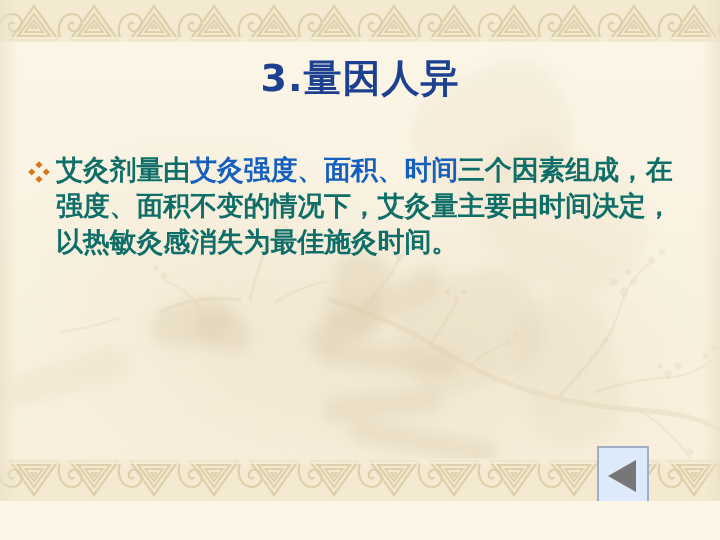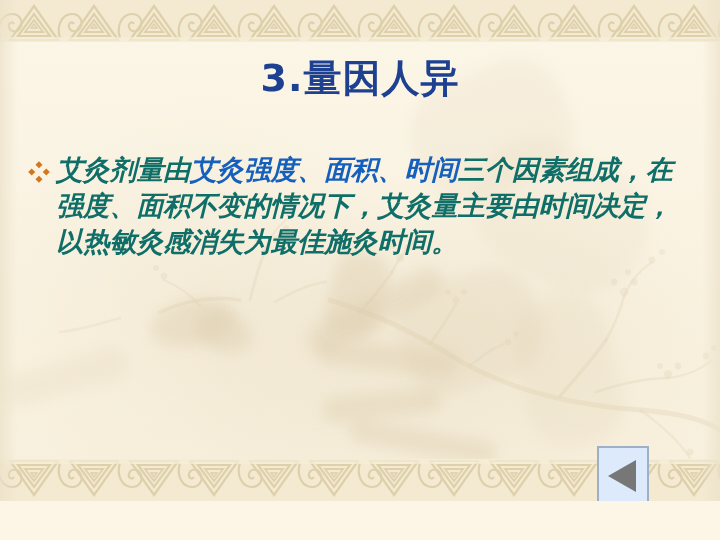--- a/index.html
+++ b/index.html
@@ -97,21 +97,20 @@
   }
 
   
   #body-block {
     position: absolute;
     left: 28px;
     top: 152px;
     width: 668px;
     display: flex;
     align-items: flex-start;
-    font-style: italic;
   }
   #bullet-icon {
     flex: 0 0 auto;
     width: 26px;
     margin-top: 9px;
     margin-right: 2px;
   }
   #body-text {
     flex: 1 1 auto;
     font-size: 27px;

